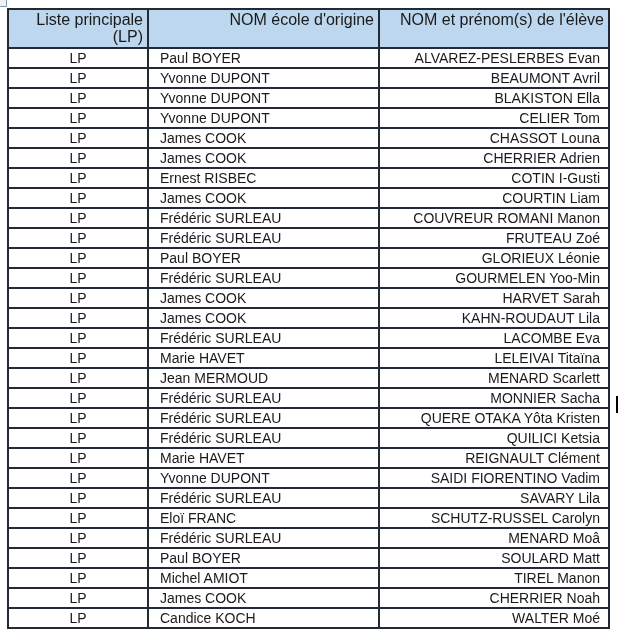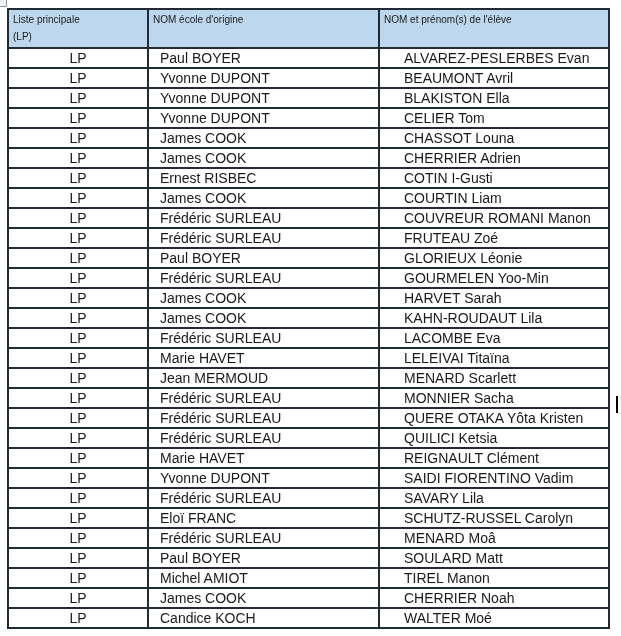--- a/index.html
+++ b/index.html
@@ -41,39 +41,39 @@
     table-layout: fixed;
   }
   .student-table th,
   .student-table td {
     border: 2px solid var(--border-color);
     overflow: hidden;
   }
   .student-table th {
     background: var(--header-fill);
     font-weight: normal;
-    font-size: 10px;
+    font-size: 16px;
     line-height: 17px;
-    text-align: left;
+    text-align: right;
     vertical-align: top;
     padding: 1px 4px 2px 4px;
     height: 36px;
     white-space: pre-line;
   }
   .student-table td {
     font-size: 14px;
     line-height: 16px;
     height: 16px;
     padding: 1px 8px;
     vertical-align: middle;
     white-space: nowrap;
   }
   td.cell-lp { text-align: center; padding: 1px 12px; }
   td.cell-school { text-align: left; padding-left: 11px; }
-  td.cell-student { text-align: left; padding-left: 24px; }
+  td.cell-student { text-align: right; padding-left: 24px; }
   
   .text-cursor {
     position: absolute;
     left: 616px;
     top: 396px;
     width: 2px;
     height: 17px;
     background: #000000;
   }
 </style>

